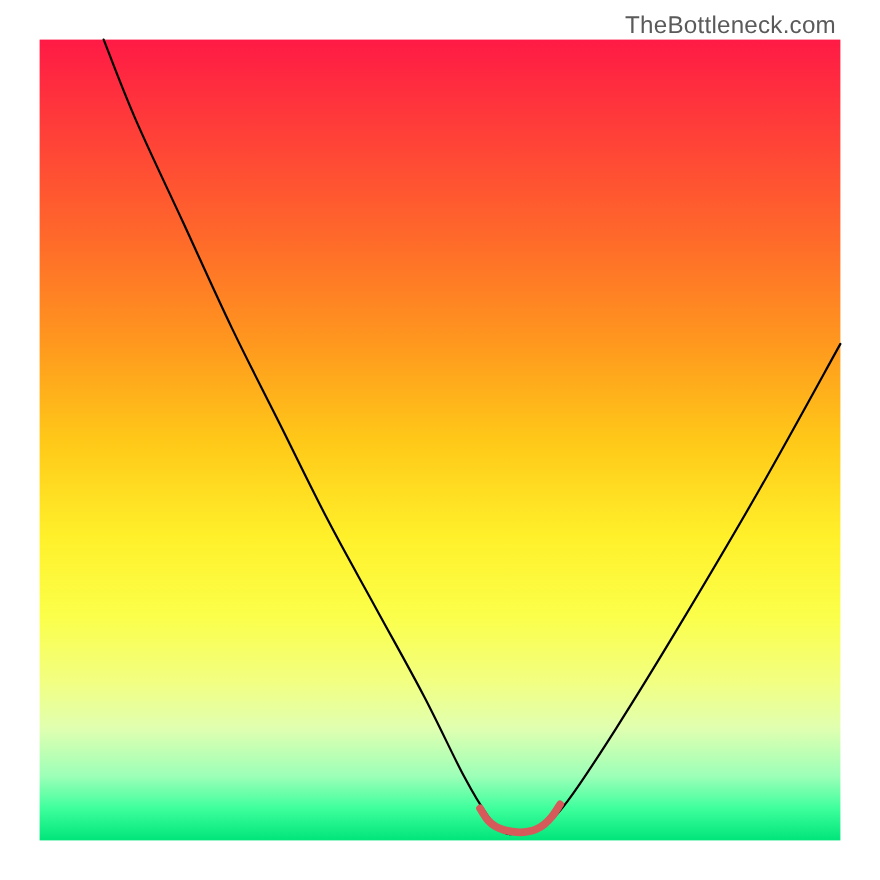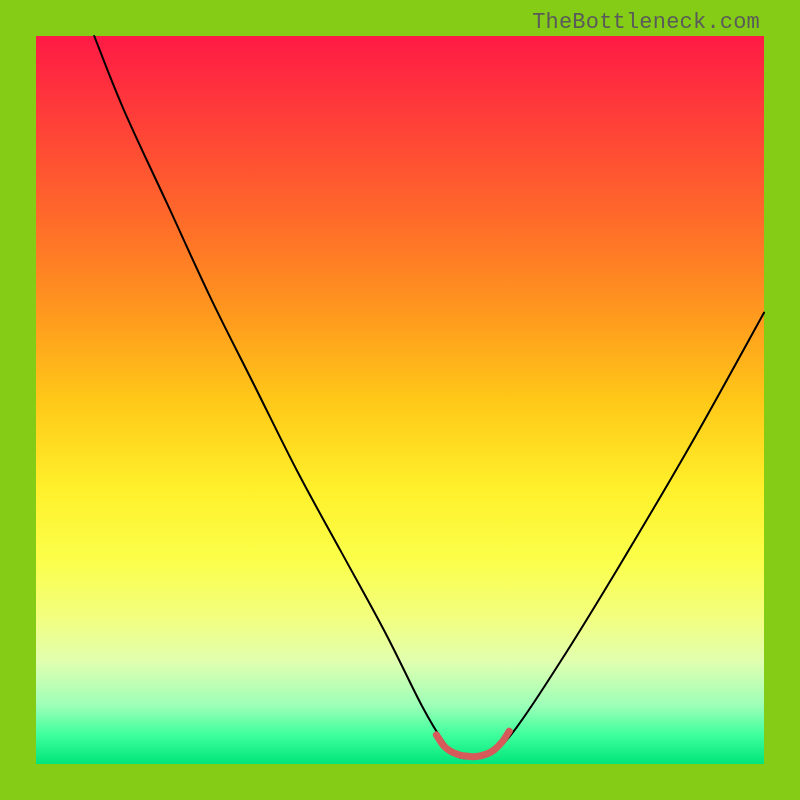--- a/index.html
+++ b/index.html
@@ -8,22 +8,21 @@
     width: 800px;
     height: 800px;
     overflow: hidden;
     background: #000;
     font-family: Arial, sans-serif;
   }
   .frame {
     position: relative;
     width: 800px;
     height: 800px;
-    background: #84cc16;
-    font-family: Liberation Mono, monospace;
+    background: #ffffff;
   }
   .plot {
     position: absolute;
     left: 36px;
     top: 36px;
     width: 728px;
     height: 728px;
     background: linear-gradient(to bottom,
       #ff1a45 0%,
       #ff3a3a 10%,

